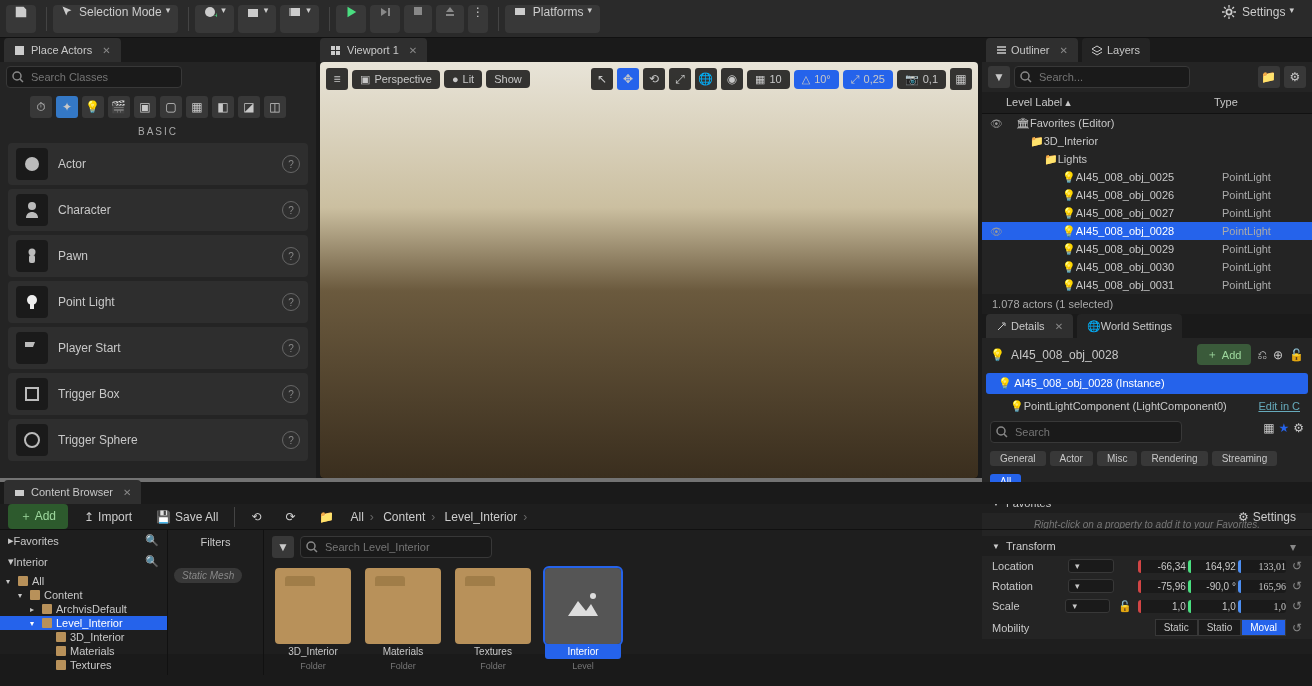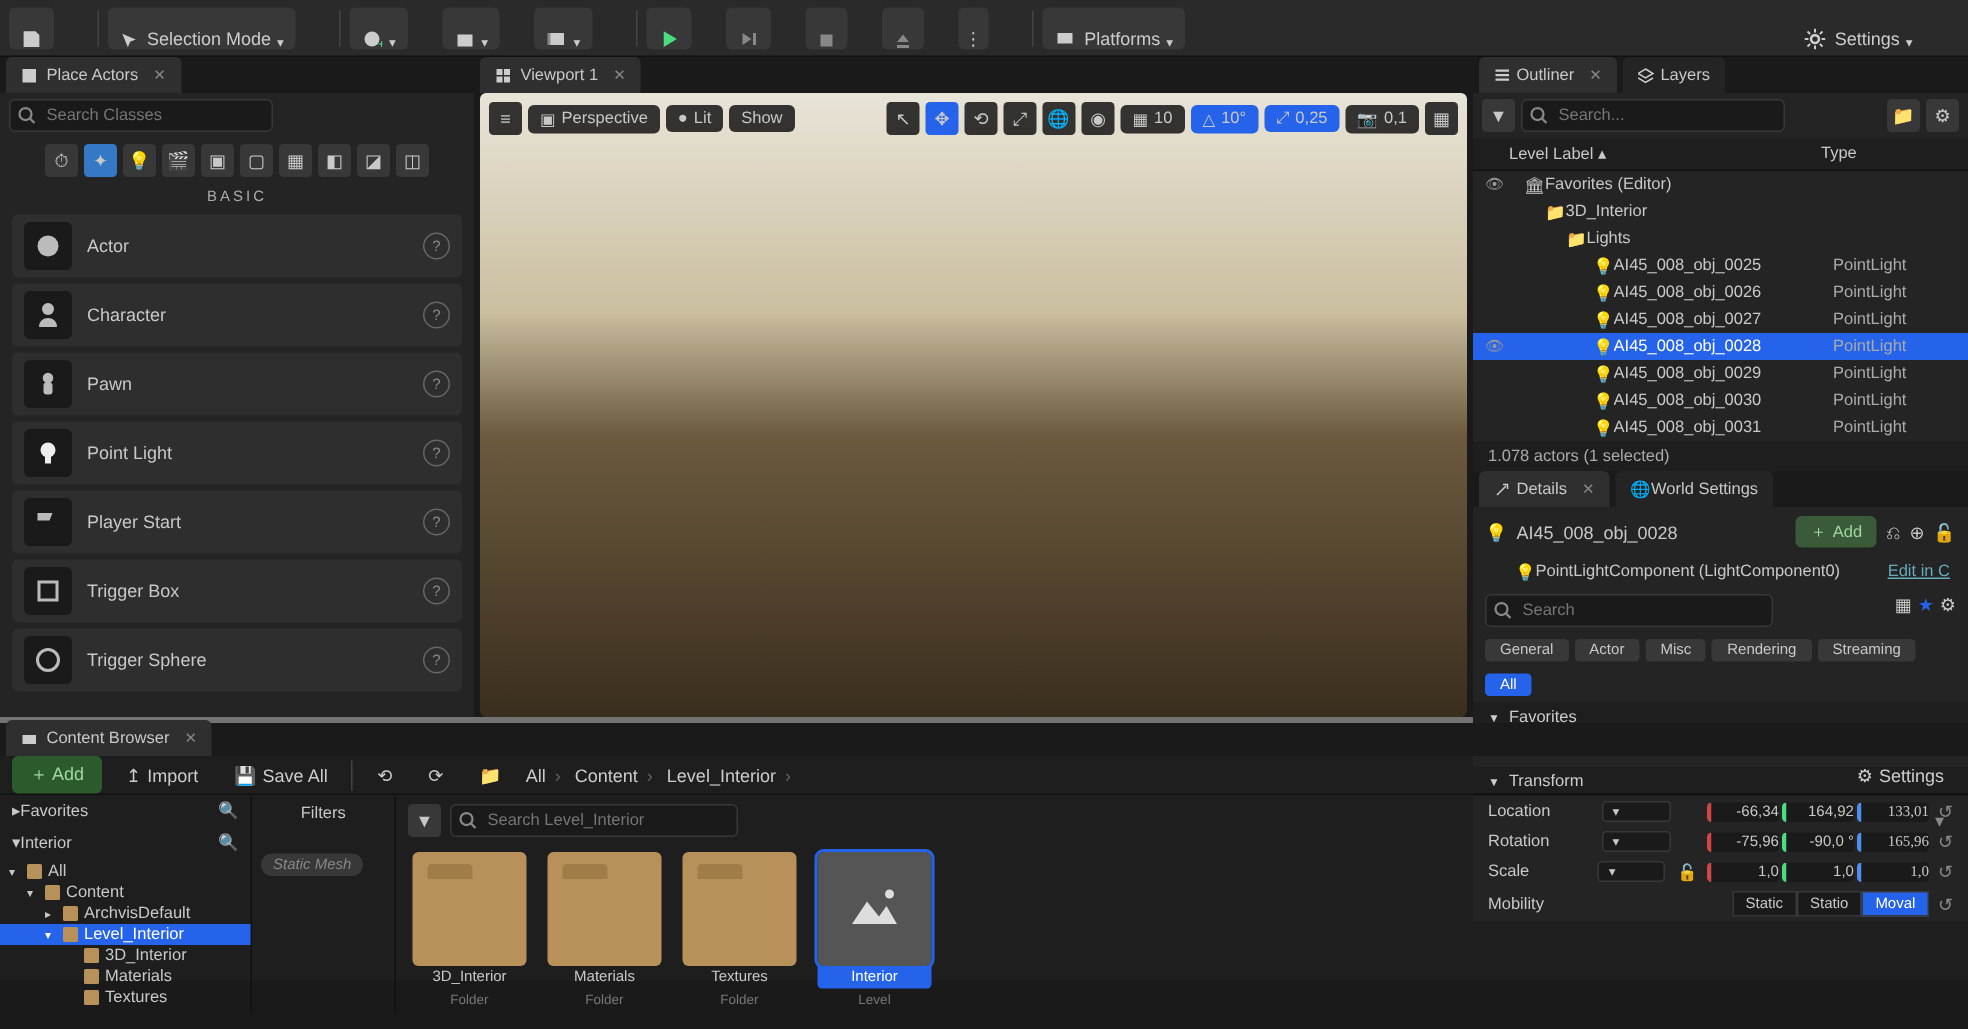--- a/index.html
+++ b/index.html
@@ -16,22 +16,22 @@
   background: #2a2a2a;
   display: flex;
   align-items: center;
   padding: 0 6px;
   border-bottom: 1px solid #111;
 }
 .toolbar .tbtn {
   height: 28px; min-width: 28px;
   background: #383838;
   border-radius: 4px;
-  margin-right: 23px;
-  display: flex; align-items: flex-end; justify-content: center;
+  margin-right: 4px;
+  display: flex; align-items: flex-start; justify-content: center;
   padding: 0 8px;
   color: #ccc;
 }
 .toolbar .tbtn.green svg { fill: #4ade80; }
 .toolbar .sep { width: 1px; height: 24px; background: #444; margin: 0 6px; }
 .toolbar-spacer { flex: 1; }
 .chev { margin-left: 4px; font-size: 9px; }
 
 .main { display: flex; height: 440px; }
 .col-left { width: 316px; display: flex; flex-direction: column; }
@@ -438,20 +438,21 @@
     </div>
     <div class="panel">
       <div class="details-header">
         <span>💡</span>
         <span style="flex:1">AI45_008_obj_0028</span>
         <div class="add-btn">＋ <span>Add</span></div>
         <div class="iconbtn">⎌</div>
         <div class="iconbtn">⊕</div>
         <div class="iconbtn">🔓</div>
       </div>
+      <div class="instance-row">💡 <span>AI45_008_obj_0028 (Instance)</span></div>
       <div class="comp-row">💡 <span>PointLightComponent (LightComponent0)</span> <span class="edit">Edit in C</span></div>
       <div class="det-search">
         <div style="position:relative;flex:1">
           <svg width="12" height="12" style="position:absolute;left:6px;top:5px">
               <circle cx="5" cy="5" r="4" fill="none" stroke="#888" stroke-width="1.5"></circle>
               <path d="M8 8l3 3" stroke="#888" stroke-width="1.5"></path>
             </svg>
           <input placeholder="Search" style="">
         </div>
         <div class="iconbtn">▦</div>

